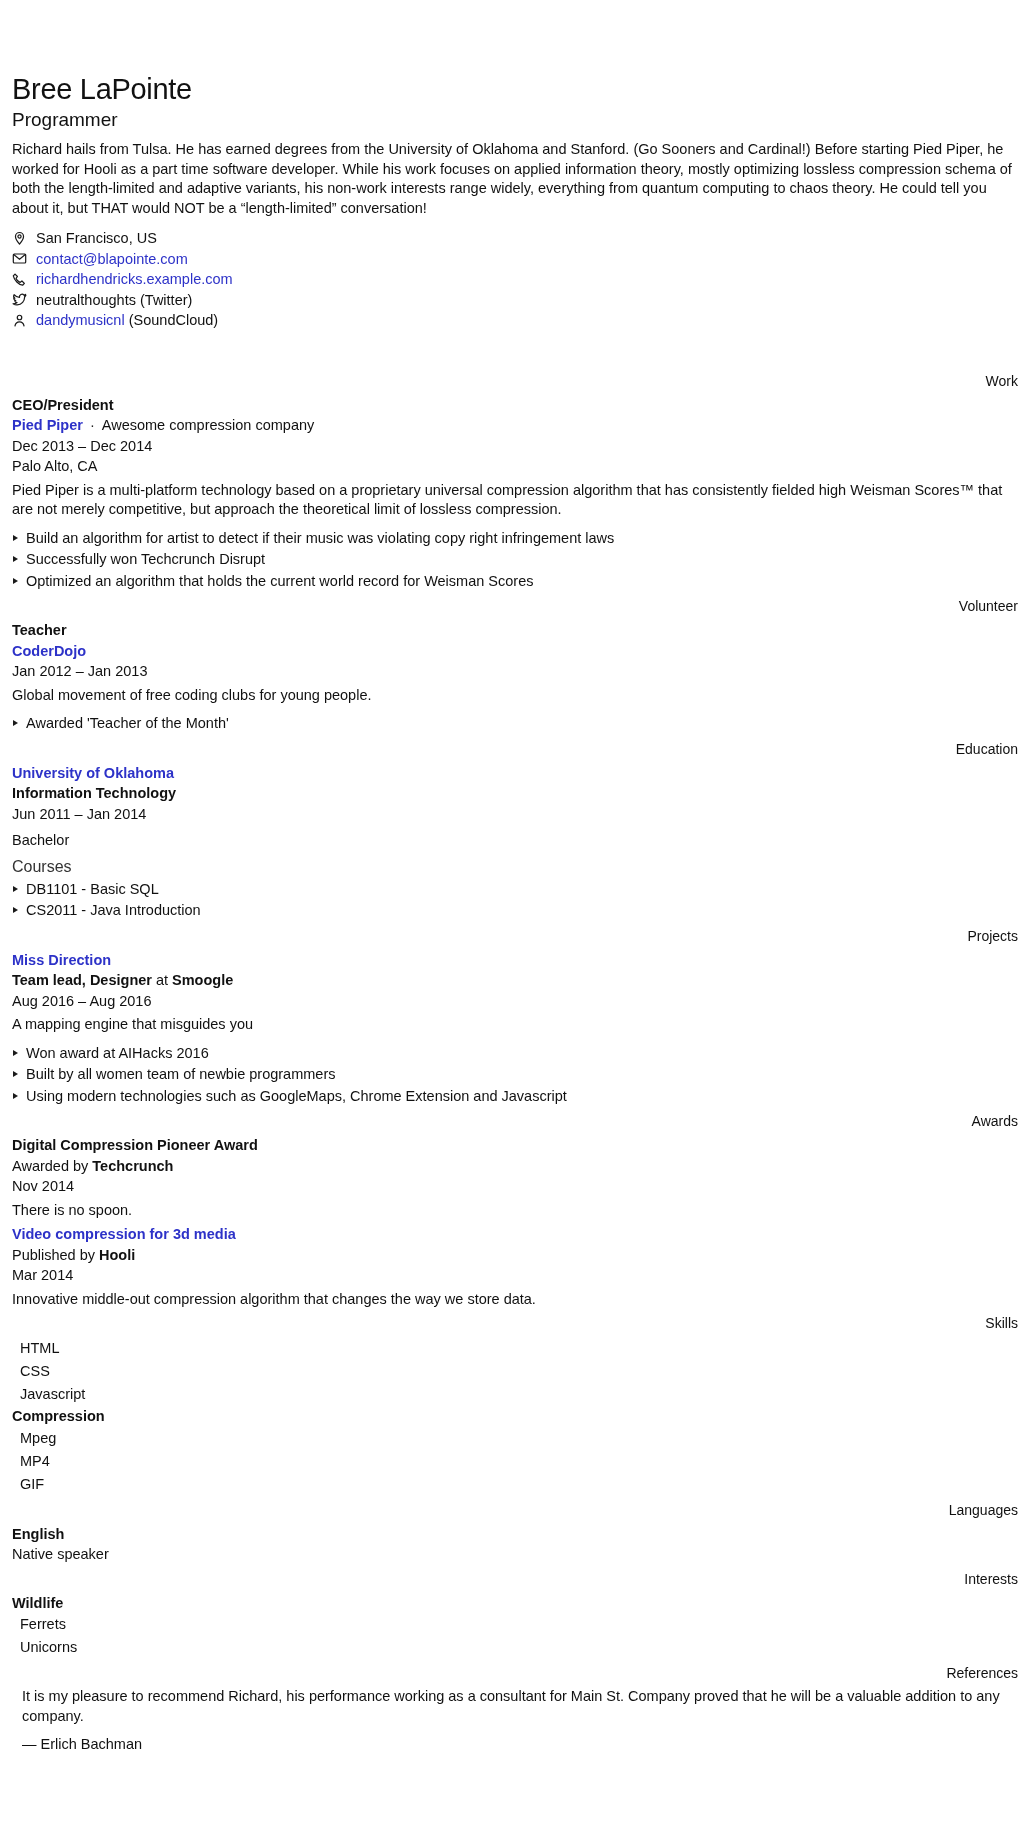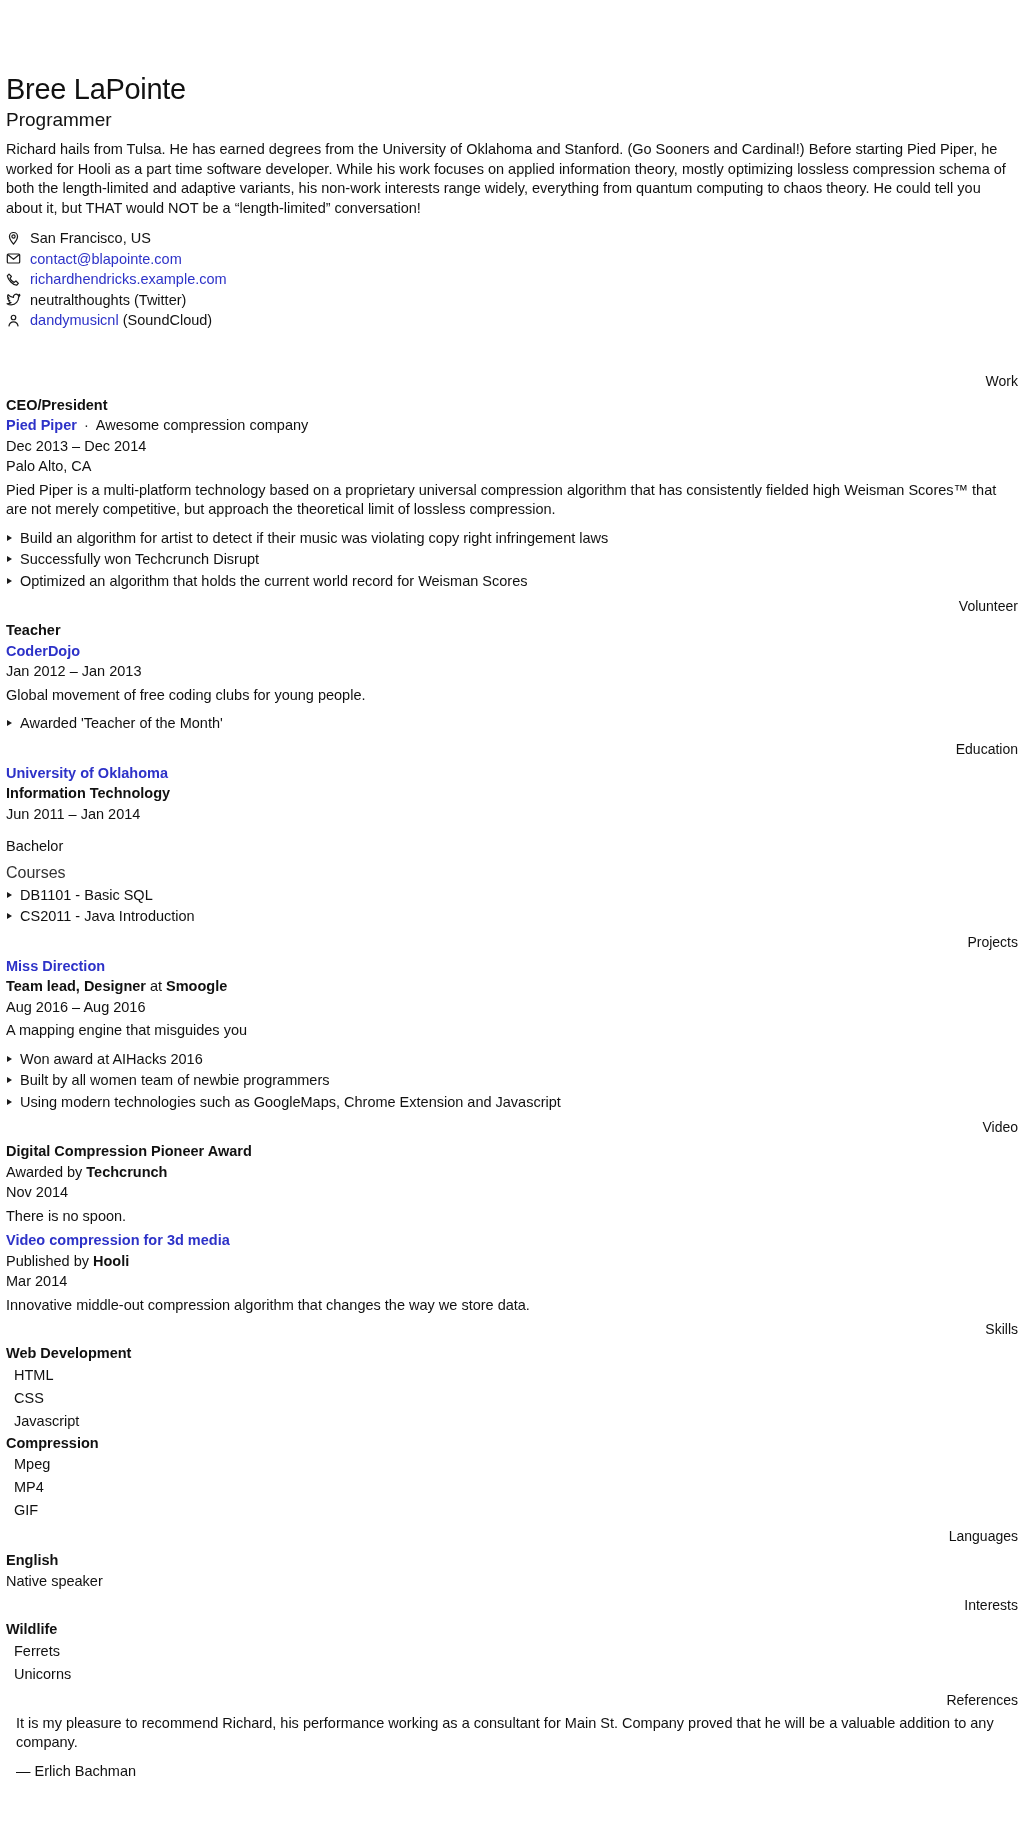--- a/index.html
+++ b/index.html
@@ -1,19 +1,19 @@
 <!DOCTYPE html>
 <html style="--link: #2d32c8; --text: #111111;"><head>
 <meta charset="utf-8">
 <style>
   :root { --link:#2d32c8; --text:#111111; }
   * { box-sizing:border-box; }
   html,body { margin:0; padding:0; background:#ffffff; }
   body { width:1024px; font-family:"Liberation Sans", sans-serif; color:var(--text); font-size:14.5px; }
-  main { width:1024px; min-height:1841px; padding:72px 6px 40px 6px; }
+  main { width:1024px; min-height:1841px; padding:72px 6px 40px 12px; }
 
   h1 { font-size:29px; font-weight:400; margin:0; line-height:34px; letter-spacing:-0.3px; }
   h2 { font-size:19px; font-weight:400; margin:2px 0 8px 0; line-height:24px; }
   .summary { margin:0 0 10px 0; line-height:19.5px; }
 
   .contacts { list-style:none; margin:0; padding:0; }
   .contacts li { display:flex; align-items:center; gap:9px; height:20.5px; }
   .cicon { width:15px; height:15px; flex:0 0 15px; display:inline-flex; }
   .cicon svg { width:15px; height:15px; stroke:#1a1a1a; fill:none; stroke-width:1.3; stroke-linecap:round; stroke-linejoin:round; }
   a { color:var(--link); text-decoration:none; cursor:pointer; }
@@ -28,21 +28,21 @@
   .at-label { margin:0 4px; font-weight:400; }
   .pre-label { margin-right:4px; }
   .item p { margin:4px 0 0 0; line-height:19.5px; }
 
   ul.hl { list-style:none; margin:8px 0 0 0; padding:0; }
   ul.hl li { position:relative; padding-left:14px; line-height:21.5px; }
   ul.hl li::before { content:""; position:absolute; left:1px; top:7px;
     border-left:5px solid #1a1a1a; border-top:3.5px solid transparent; border-bottom:3.5px solid transparent; }
 
   .courses-label { font-size:16px; color:#333; margin-top:8px; line-height:16px; }
-  .gap-sm { margin-top:12px; }
+  .gap-sm { margin-top:6px; }
   .skill-name { font-weight:700; line-height:20.5px; }
   .skill-item { padding-left:8px; line-height:23px; }
   .ref-quote { padding-left:10px; margin:2px 0 0 0; line-height:19.5px; }
   .ref-name { padding-left:10px; margin-top:8px; line-height:20.5px; }
 </style>
 </head>
 <body>
 
 <main>
 
@@ -151,42 +151,41 @@
       <p>A mapping engine that misguides you</p>
       <ul class="hl">
         <li>Won award at AIHacks 2016</li>
         <li>Built by all women team of newbie programmers</li>
         <li>Using modern technologies such as GoogleMaps, Chrome Extension and Javascript</li>
       </ul>
     </div>
   </section>
 
   <section>
-    <h3 class="sec-heading">Video</h3>
+    <h3 class="sec-heading">Awards</h3>
     <div class="item">
       <div class="line bold">Digital Compression Pioneer Award</div>
       <div class="line"><span class="pre-label">Awarded by</span><span class="bold">Techcrunch</span></div>
       <div class="line">Nov 2014</div>
       <p>There is no spoon.</p>
     </div>
   </section>
 
   <section>
     <div class="item">
       <div class="line"><a class="bold">Video compression for 3d media</a></div>
       <div class="line"><span class="pre-label">Published by</span><span class="bold">Hooli</span></div>
       <div class="line">Mar 2014</div>
       <p>Innovative middle-out compression algorithm that changes the way we store data.</p>
     </div>
   </section>
 
   <section>
     <h3 class="sec-heading">Skills</h3>
     <div class="item">
-      <div class="skill-name">Web Development</div>
       <div class="skill-item">HTML</div>
       <div class="skill-item">CSS</div>
       <div class="skill-item">Javascript</div>
     </div>
     <div class="item">
       <div class="skill-name">Compression</div>
       <div class="skill-item">Mpeg</div>
       <div class="skill-item">MP4</div>
       <div class="skill-item">GIF</div>
     </div>

